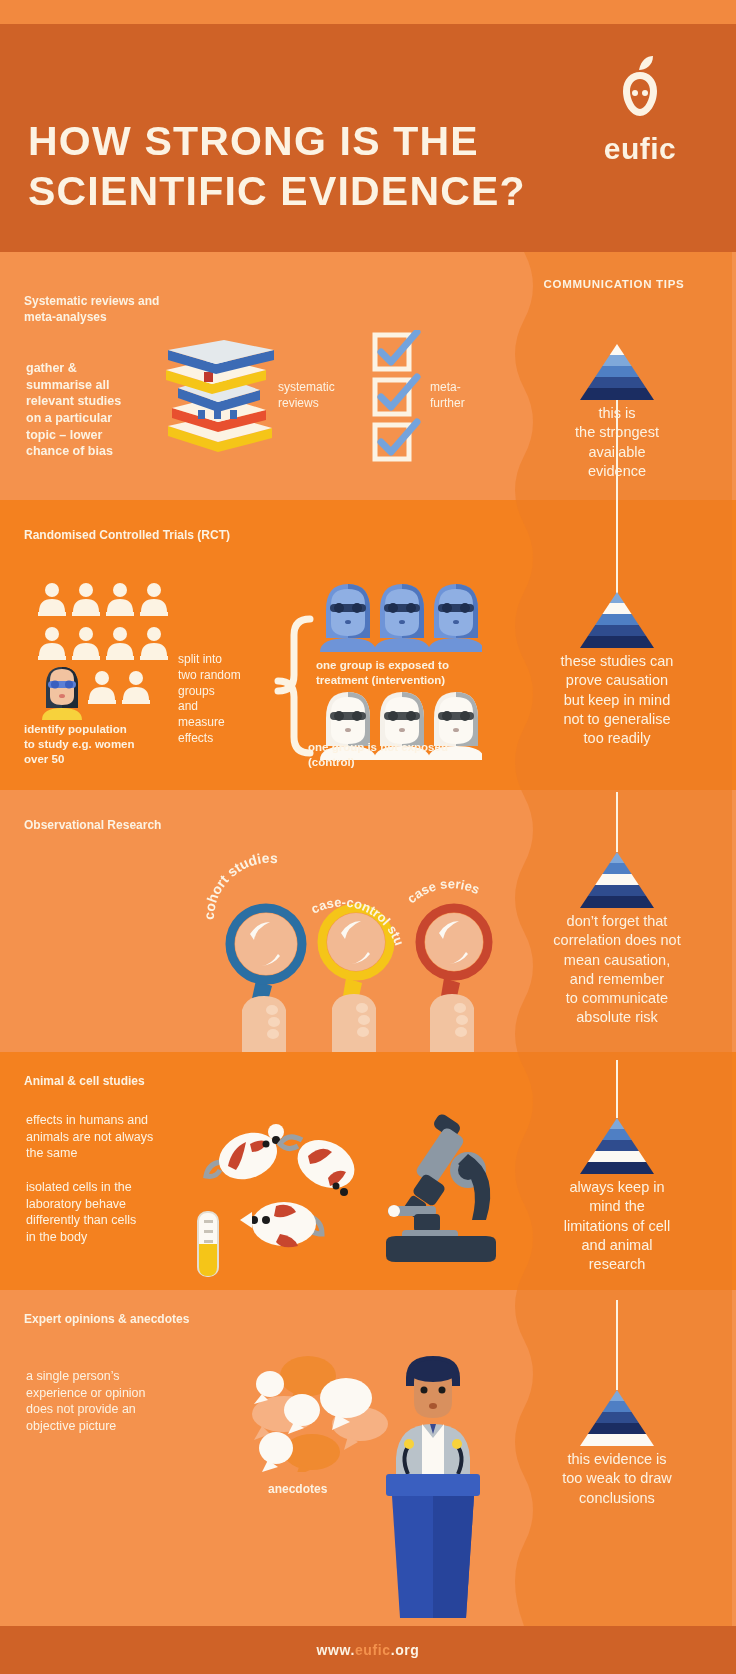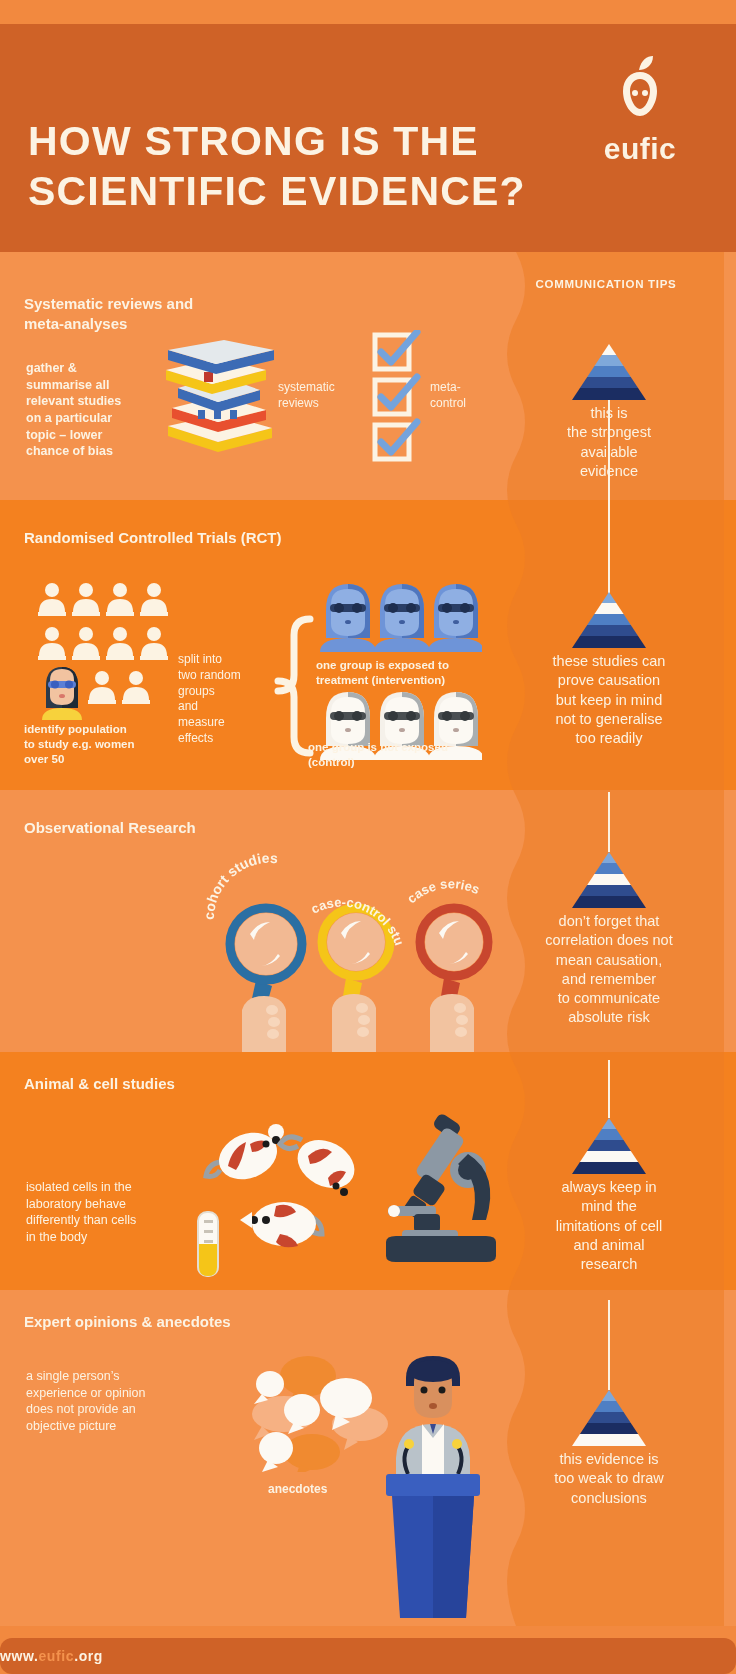--- a/index.html
+++ b/index.html
@@ -28,53 +28,53 @@
     margin-top:2px;
   }
 
   
   .band { position:absolute; left:0; width:736px; overflow:hidden; }
   .band.light { background:#F4924D; }
   .band.dark  { background:#F4811F; }
 
   .sec-title {
     position:absolute; left:24px; color:#FCF3E3;
-    font-size:15px; font-weight:bold; line-height:1.32;
+    font-size:12px; font-weight:bold; line-height:1.32;
   }
   .sec-body {
     position:absolute; left:26px; color:#FCF3E3;
     font-size:12.5px; line-height:1.33; font-weight:bold;
   }
   .caption {
     position:absolute; color:#FCF3E3; font-size:12px; line-height:1.3;
   }
   .caption.b { font-weight:bold; }
 
   
   .sidebar {
-    position:absolute; right:12px; top:252px; width:230px; height:1206px;
+    position:absolute; right:4px; top:252px; width:230px; height:1206px;
   }
   .sidebar-bg { position:absolute; inset:0; }
   .tips-head {
     position:absolute; right:18px; top:26px; width:200px; text-align:center;
     color:#FCF3E3; font-size:11.5px; font-weight:bold; letter-spacing:0.7px;
   }
   .tip {
     position:absolute; left:0; width:230px; text-align:center;
     color:#FCF3E3; font-size:14.5px; line-height:1.33;
   }
   .pyr { position:absolute; left:0; width:230px; text-align:center; }
   .vline {
     position:absolute; width:2px; background:#FCF3E3;
   }
 
   
   .footer {
-    position:absolute; left:0; bottom:0; width:736px; height:36px;
-    background:#CF6227; display:flex; align-items:center; justify-content:flex-start;border-radius:12px;
+    position:absolute; left:0; bottom:0; width:736px; height:48px;
+    background:#CF6227; display:flex; align-items:center; justify-content:center;
   }
   .footer-url { color:#FCF3E3; font-size:14px; font-weight:bold; letter-spacing:0.6px; }
   .footer-url .hl { color:#F4924D; }
 
   .art { position:absolute; }
 </style>
 </head>
 <body>
 
 <div class="page">
@@ -141,21 +141,21 @@
         <rect x="5" y="50" width="34" height="34"></rect>
         <rect x="5" y="95" width="34" height="34"></rect>
       </g>
       <g fill="none" stroke="#74A3DC" stroke-width="7" stroke-linecap="round" stroke-linejoin="round">
         <polyline points="11,22 21,32 47,2"></polyline>
         <polyline points="11,67 21,77 47,47"></polyline>
         <polyline points="11,112 21,122 47,92"></polyline>
       </g>
     </svg>
     <div class="caption" style="left:430px;top:128px;white-space:pre-line">meta-
-control</div>
+further</div>
   </div>
 
   <div class="band dark" style="top:500px;height:290px">
     <div class="sec-title" style="top:28px">Randomised Controlled Trials (RCT)</div>
 
     <svg class="art" style="left:38px;top:80px" width="130" height="140" viewBox="0 0 130 140">
       <g fill="#FCF3E3">
         <g>
             <circle cx="14" cy="10" r="7"></circle>
             <path d="M1 32 q0-13 13-13 q13 0 13 13 z"></path>
@@ -371,20 +371,23 @@
         <textPath href="#arc2">case-control studies</textPath>
       </text>
       <text font-family="Liberation Sans, sans-serif" font-size="13" font-weight="bold" fill="#FCF3E3">
         <textPath href="#arc3">case series</textPath>
       </text>
     </svg>
   </div>
 
   <div class="band dark" style="top:1052px;height:238px">
     <div class="sec-title" style="top:22px">Animal &amp; cell studies</div>
+    <div class="sec-body" style="top:60px;width:190px;white-space:pre-line;font-weight:normal"><span>effects in humans and
+animals are not always
+the same</span></div>
     <div class="sec-body" style="top:127px;width:190px;white-space:pre-line;font-weight:normal"><span>isolated cells in the
 laboratory behave
 differently than cells
 in the body</span></div>
 
     <svg class="art" style="left:200px;top:62px" width="190" height="150" viewBox="0 0 190 150">
       <g>
         <g transform="translate(0,0)">
           <path d="M20 48 q-12 2-14 14 q10 2 14-6" fill="none" stroke="#9AA0A4" stroke-width="5"></path>
           <ellipse cx="48" cy="42" rx="30" ry="22" transform="rotate(-22 48 42)" fill="#FCF9F3"></ellipse>

